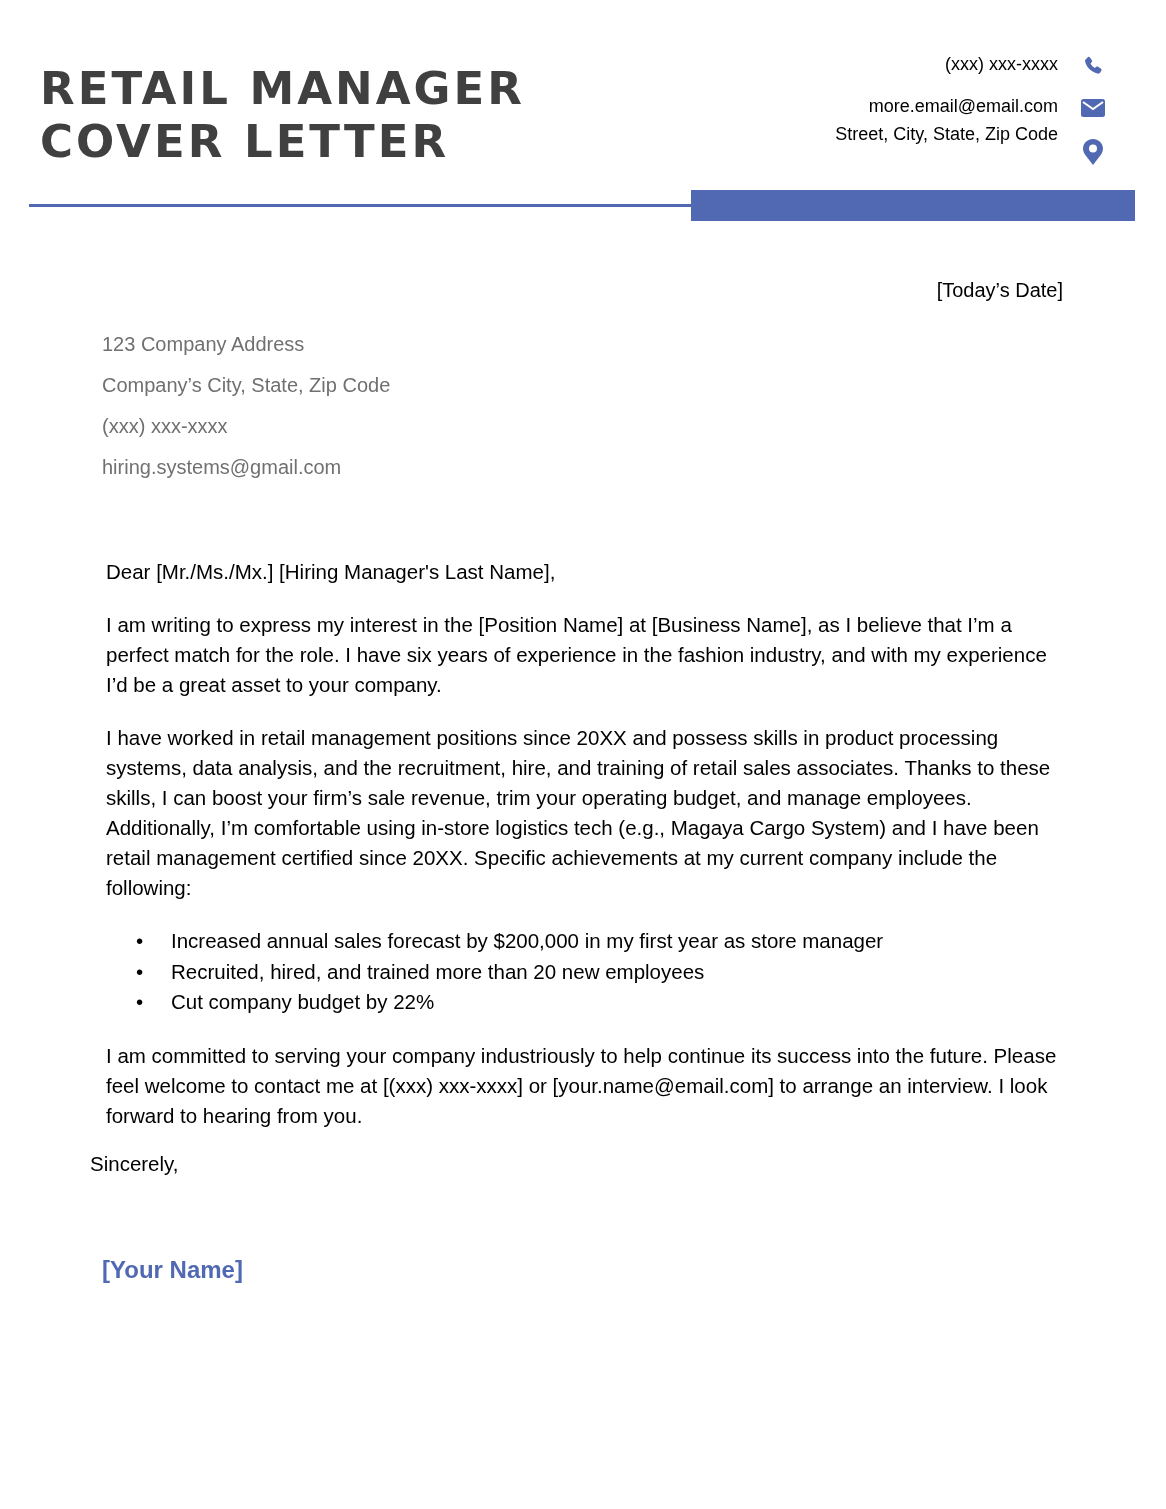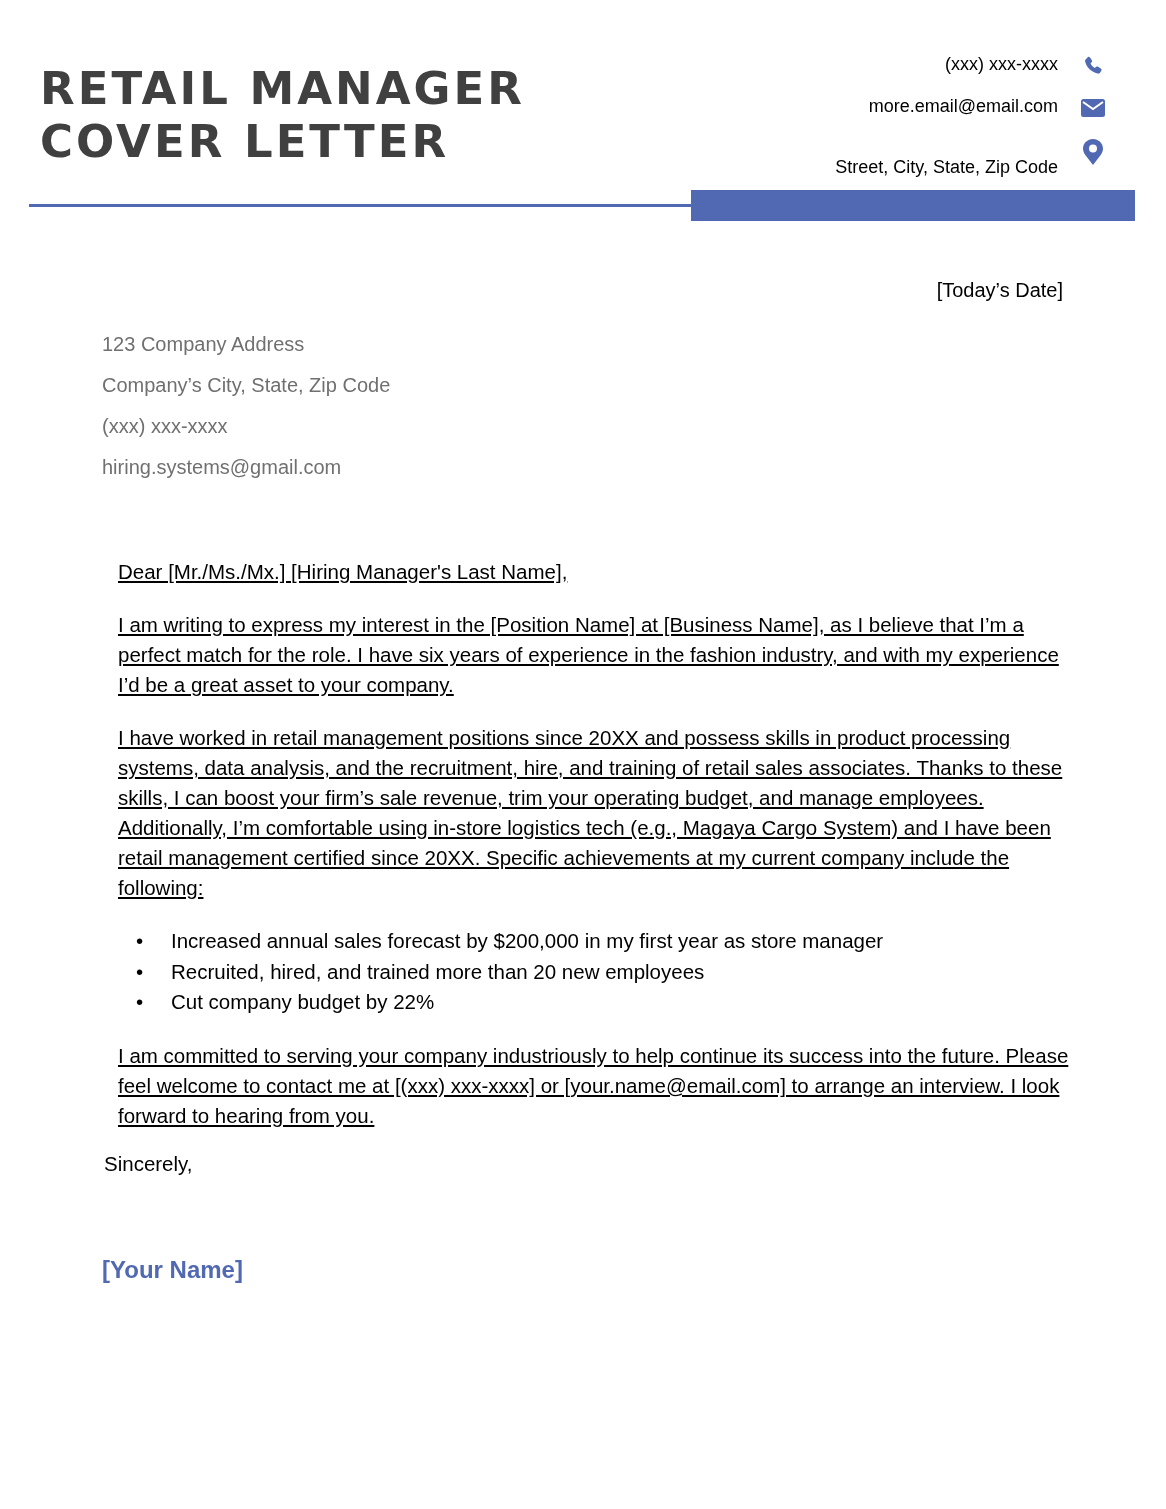--- a/index.html
+++ b/index.html
@@ -8,25 +8,25 @@
     .title span { display: block; }
     .contact { position: absolute; right: 108px; font-size: 18px; color: #000; text-align: right; white-space: nowrap; }
     .icon { position: absolute; left: 1080px; width: 26px; height: 26px; display: flex; align-items: center; justify-content: center; }
     .icon svg { display: block; }
     .rule-thin { position: absolute; left: 29px; top: 204px; width: 662px; height: 3px; background: #5169b2; }
     .rule-thick { position: absolute; left: 691px; top: 190px; width: 444px; height: 31px; background: #5169b2; }
     .date { position: absolute; right: 103px; top: 279px; font-size: 20px; color: #000; }
     .recipient { position: absolute; left: 102px; top: 331px; font-size: 20px; color: #707070; }
     .recipient div { height: 41px; line-height: 26px; }
     .letter { position: absolute; left: 102px; top: 557px; width: 970px; font-size: 20.5px; line-height: 30px; color: #000; }
-    .letter p { margin: 0 0 23px 16px; text-decoration: underline; }
+    .letter p { margin: 0 0 23px 4px; }
     .letter ul { margin: 0 0 23px 0; padding: 0 0 0 69px; list-style: none; }
     .letter li { position: relative; line-height: 30.5px; }
     .letter li .bullet { position: absolute; left: -35px; top: 0; }
-    .closing { position: absolute; left: 104px; top: 1152px; font-size: 20.5px; color: #000; }
+    .closing { position: absolute; left: 90px; top: 1152px; font-size: 20.5px; color: #000; }
     .signature { position: absolute; left: 102px; top: 1256px; font-family: Liberation Sans, sans-serif; font-weight: bold; font-size: 24px; color: #5169b2; }
   </style>
 </head>
 <body>
 
 <h1 class="title">
   <span>RETAIL MANAGER</span>
   <span>COVER LETTER</span>
 </h1>
 
@@ -38,21 +38,21 @@
 </div>
 
 <div class="contact" style="top:96px;">more.email@email.com</div>
 <div class="icon" style="top:95px;">
   <svg width="24" height="20" viewBox="0 0 24 20">
       <rect x="0" y="1" width="24" height="18" rx="2.5" fill="#5169b2"></rect>
       <path d="M2 4 L12 11 L22 4" fill="none" stroke="#ffffff" stroke-width="2"></path>
     </svg>
 </div>
 
-<div class="contact" style="top:157px;text-align:right;">Street, City, State, Zip Code</div>
+<div class="contact" style="top:124px;text-align:right;">Street, City, State, Zip Code</div>
 <div class="icon" style="top:139px;">
   <svg width="20" height="26" viewBox="0 0 20 26">
       <path fill="#5169b2" d="M10 0C4.5 0 0 4.3 0 9.6c0 2.6 1 4.7 2.5 6.6L10 26l7.5-9.8C19 14.3 20 12.2 20 9.6 20 4.3 15.5 0 10 0z"></path>
       <circle cx="10" cy="9.6" r="4" fill="#ffffff"></circle>
     </svg>
 </div>
 
 <div class="rule-thin"></div>
 <div class="rule-thick"></div>
 

